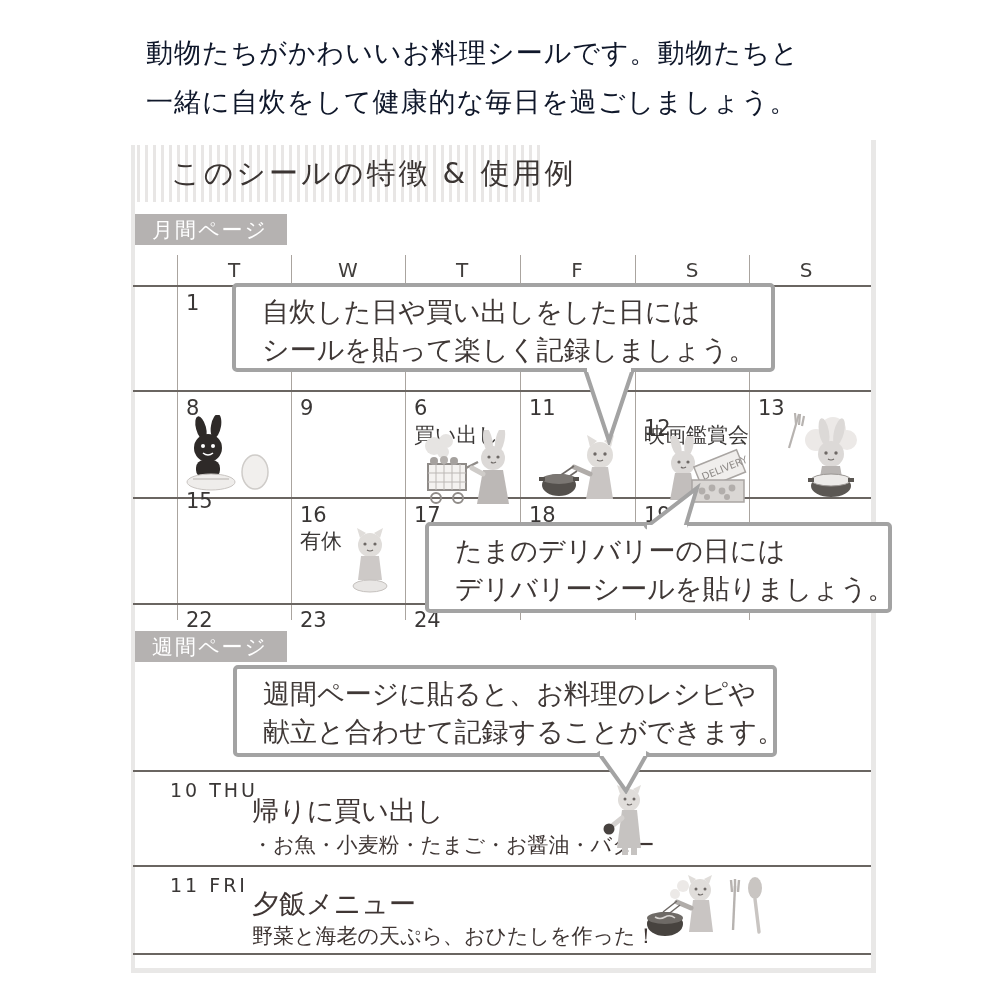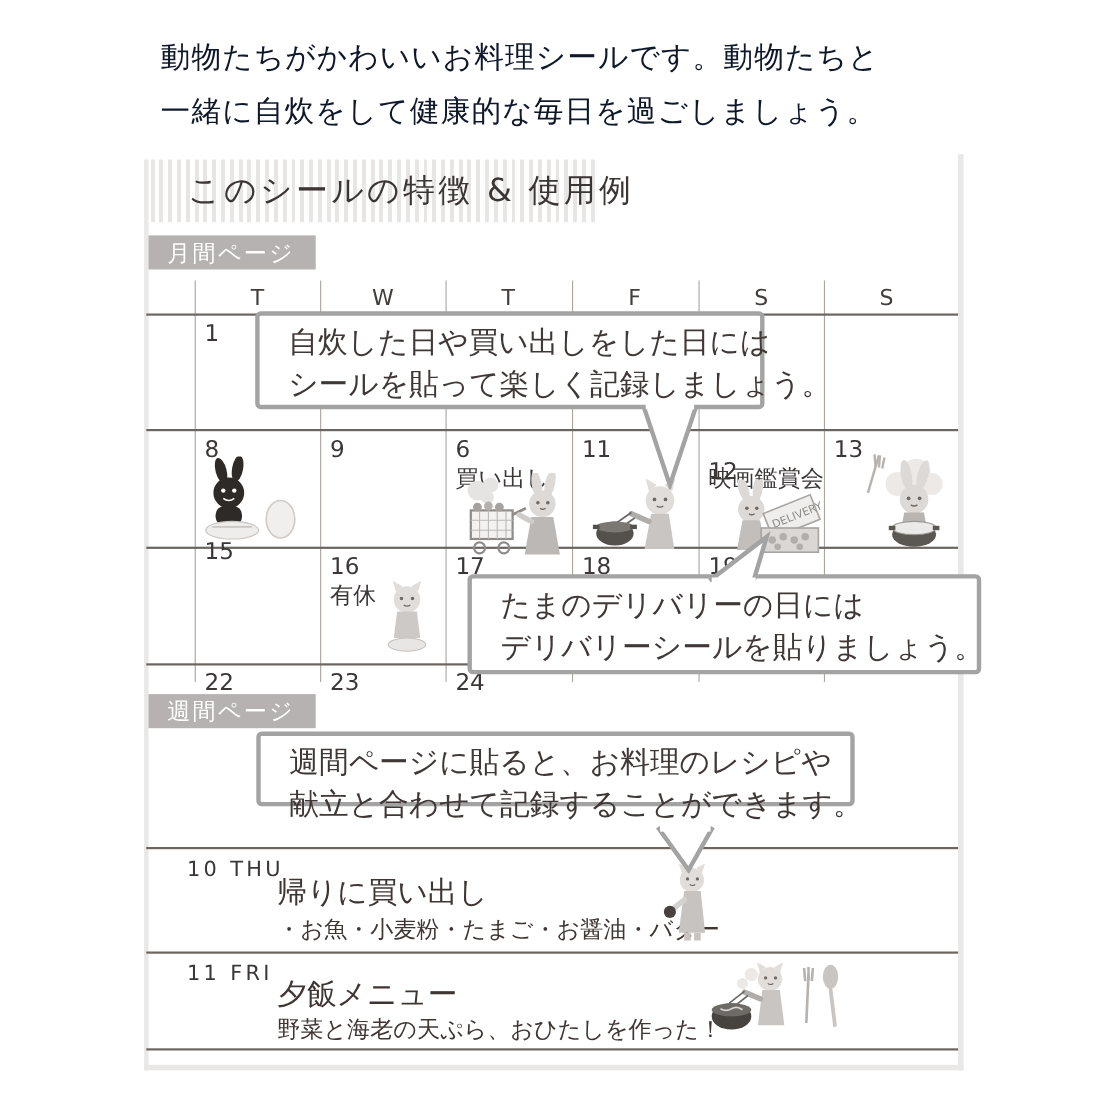--- a/index.html
+++ b/index.html
@@ -186,21 +186,21 @@
   <path d="M20 12 L17 2 L26 7 Z" fill="#e0ddda"></path>
     <path d="M40 12 L43 2 L34 7 Z" fill="#e0ddda"></path>
   <circle cx="30" cy="19" r="12" fill="#e0ddda"></circle>
   <circle cx="25" cy="18" r="1.6" fill="#6e6966"></circle>
     <circle cx="35" cy="18" r="1.6" fill="#6e6966"></circle>
   <path d="M27 24 Q30 26 33 24" stroke="#6e6966" stroke-width="1.2" fill="none"></path>
   <path d="M21 30 L39 30 L42 54 L18 54 Z" fill="#cdc9c7"></path>
   <ellipse cx="30" cy="60" rx="17" ry="6" fill="#e8e6e4" stroke="#c5c1be"></ellipse>
 </svg>
 
-<div class="bubble" style="left:232px;top:283px;width:463px;height:89px;">
+<div class="bubble" style="left:232px;top:283px;width:543px;height:89px;">
   <div class="bl">自炊した日や買い出しをした日には</div>
   <div class="bl">シールを貼って楽しく記録しましょう。</div>
 </div>
 <svg class="tail" style="left:581px;top:367px;" width="56" height="78">
   <path d="M4 2 L28 74 L52 2" fill="#ffffff" stroke="#a3a3a3" stroke-width="4"></path>
   <rect x="6" y="0" width="44" height="5" fill="#ffffff"></rect>
 </svg>
 
 <div class="bubble" style="left:425px;top:522px;width:467px;height:91px;">
   <div class="bl">たまのデリバリーの日には</div>
@@ -208,21 +208,21 @@
 </div>
 <svg class="tail" style="left:640px;top:483px;" width="64" height="47">
   <path d="M5 45 L57 5 L45 45" fill="#ffffff" stroke="#a3a3a3" stroke-width="4"></path>
   <rect x="7" y="42" width="40" height="5" fill="#ffffff"></rect>
 </svg>
 
 <div class="badge" style="top:631px;">
   <span>週間ページ</span>
 </div>
 
-<div class="bubble" style="left:233px;top:665px;width:544px;height:68px;">
+<div class="bubble" style="left:233px;top:665px;width:544px;height:92px;">
   <div class="bl">週間ページに貼ると、お料理のレシピや</div>
   <div class="bl">献立と合わせて記録することができます。</div>
 </div>
 <svg class="tail" style="left:594px;top:749px;" width="58" height="45">
   <path d="M4 3 L32 42 L54 3" fill="#ffffff" stroke="#a3a3a3" stroke-width="4"></path>
   <rect x="6" y="0" width="46" height="7" fill="#ffffff"></rect>
 </svg>
 
 <div class="hline" style="left:133px;top:770px;width:738px;"></div>
 <div class="hline" style="left:133px;top:865px;width:738px;"></div>

